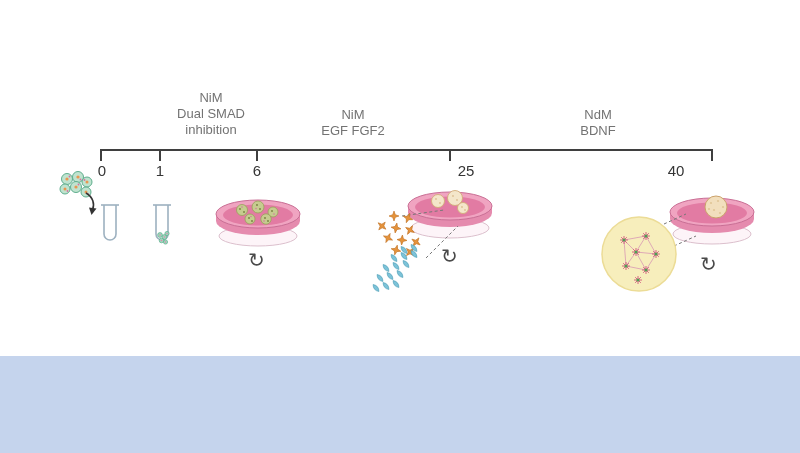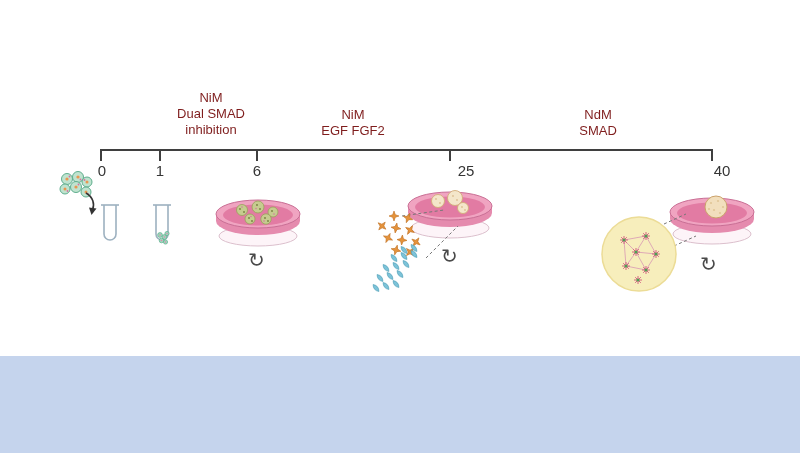--- a/index.html
+++ b/index.html
@@ -7,21 +7,21 @@
   .stage {
     position:relative; width:800px; height:453px; background:#ffffff;
     font-family:"Liberation Sans", sans-serif; overflow:hidden;
   }
   svg { display:block; }
 
   
   .tl-line { position:absolute; left:100px; top:149px; width:613px; height:2px; background:#3f3f3f; }
   .tick { position:absolute; top:149px; width:2px; height:12px; background:#3f3f3f; }
   .day { position:absolute; top:162px; font-size:15px; color:#353535; transform:translateX(-50%); }
-  .phase { position:absolute; transform:translateX(-50%); text-align:center; font-size:13px; line-height:16px; color:#7f1d1d; }
+  .phase { position:absolute; transform:translateX(-50%); text-align:center; font-size:13px; line-height:16px; color:#737373; }
   .phase span { display:block; }
 
   
   .abs { position:absolute; }
   .rot { position:absolute; font-size:20px; color:#4a4a4a; line-height:20px; }
 
   
   .footer { position:absolute; left:0; top:356px; width:800px; height:97px; background:#c5d4ed; }
 </style>
 </head>
@@ -33,34 +33,34 @@
   <div class="tick" style="left:100px"></div>
   <div class="tick" style="left:159px"></div>
   <div class="tick" style="left:256px"></div>
   <div class="tick" style="left:449px"></div>
   <div class="tick" style="left:711px"></div>
 
   <div class="day" style="left:102px">0</div>
   <div class="day" style="left:160px">1</div>
   <div class="day" style="left:257px">6</div>
   <div class="day" style="left:466px">25</div>
-  <div class="day" style="left:722px">40</div>
+  <div class="day" style="left:676px">40</div>
 
   <div class="phase" style="left:211px; top:90px">
     <span>NiM</span>
     <span>Dual SMAD</span>
     <span>inhibition</span>
   </div>
   <div class="phase" style="left:353px; top:107px">
     <span>NiM</span>
     <span>EGF FGF2</span>
   </div>
   <div class="phase" style="left:598px; top:107px">
     <span>NdM</span>
-    <span>SMAD</span>
+    <span>BDNF</span>
   </div>
 
   <svg class="abs" style="left:56px; top:170px" width="40" height="34" viewBox="0 0 40 34">
     <g fill="#bfe3cf" stroke="#5fae8e" stroke-width="1">
       <circle cx="11" cy="9" r="5.5"></circle>
         <circle cx="22" cy="7" r="5.5"></circle>
         <circle cx="31" cy="12" r="5"></circle>
       <circle cx="9" cy="19" r="5"></circle>
         <circle cx="20" cy="17" r="5.5"></circle>
         <circle cx="30" cy="22" r="5"></circle>

